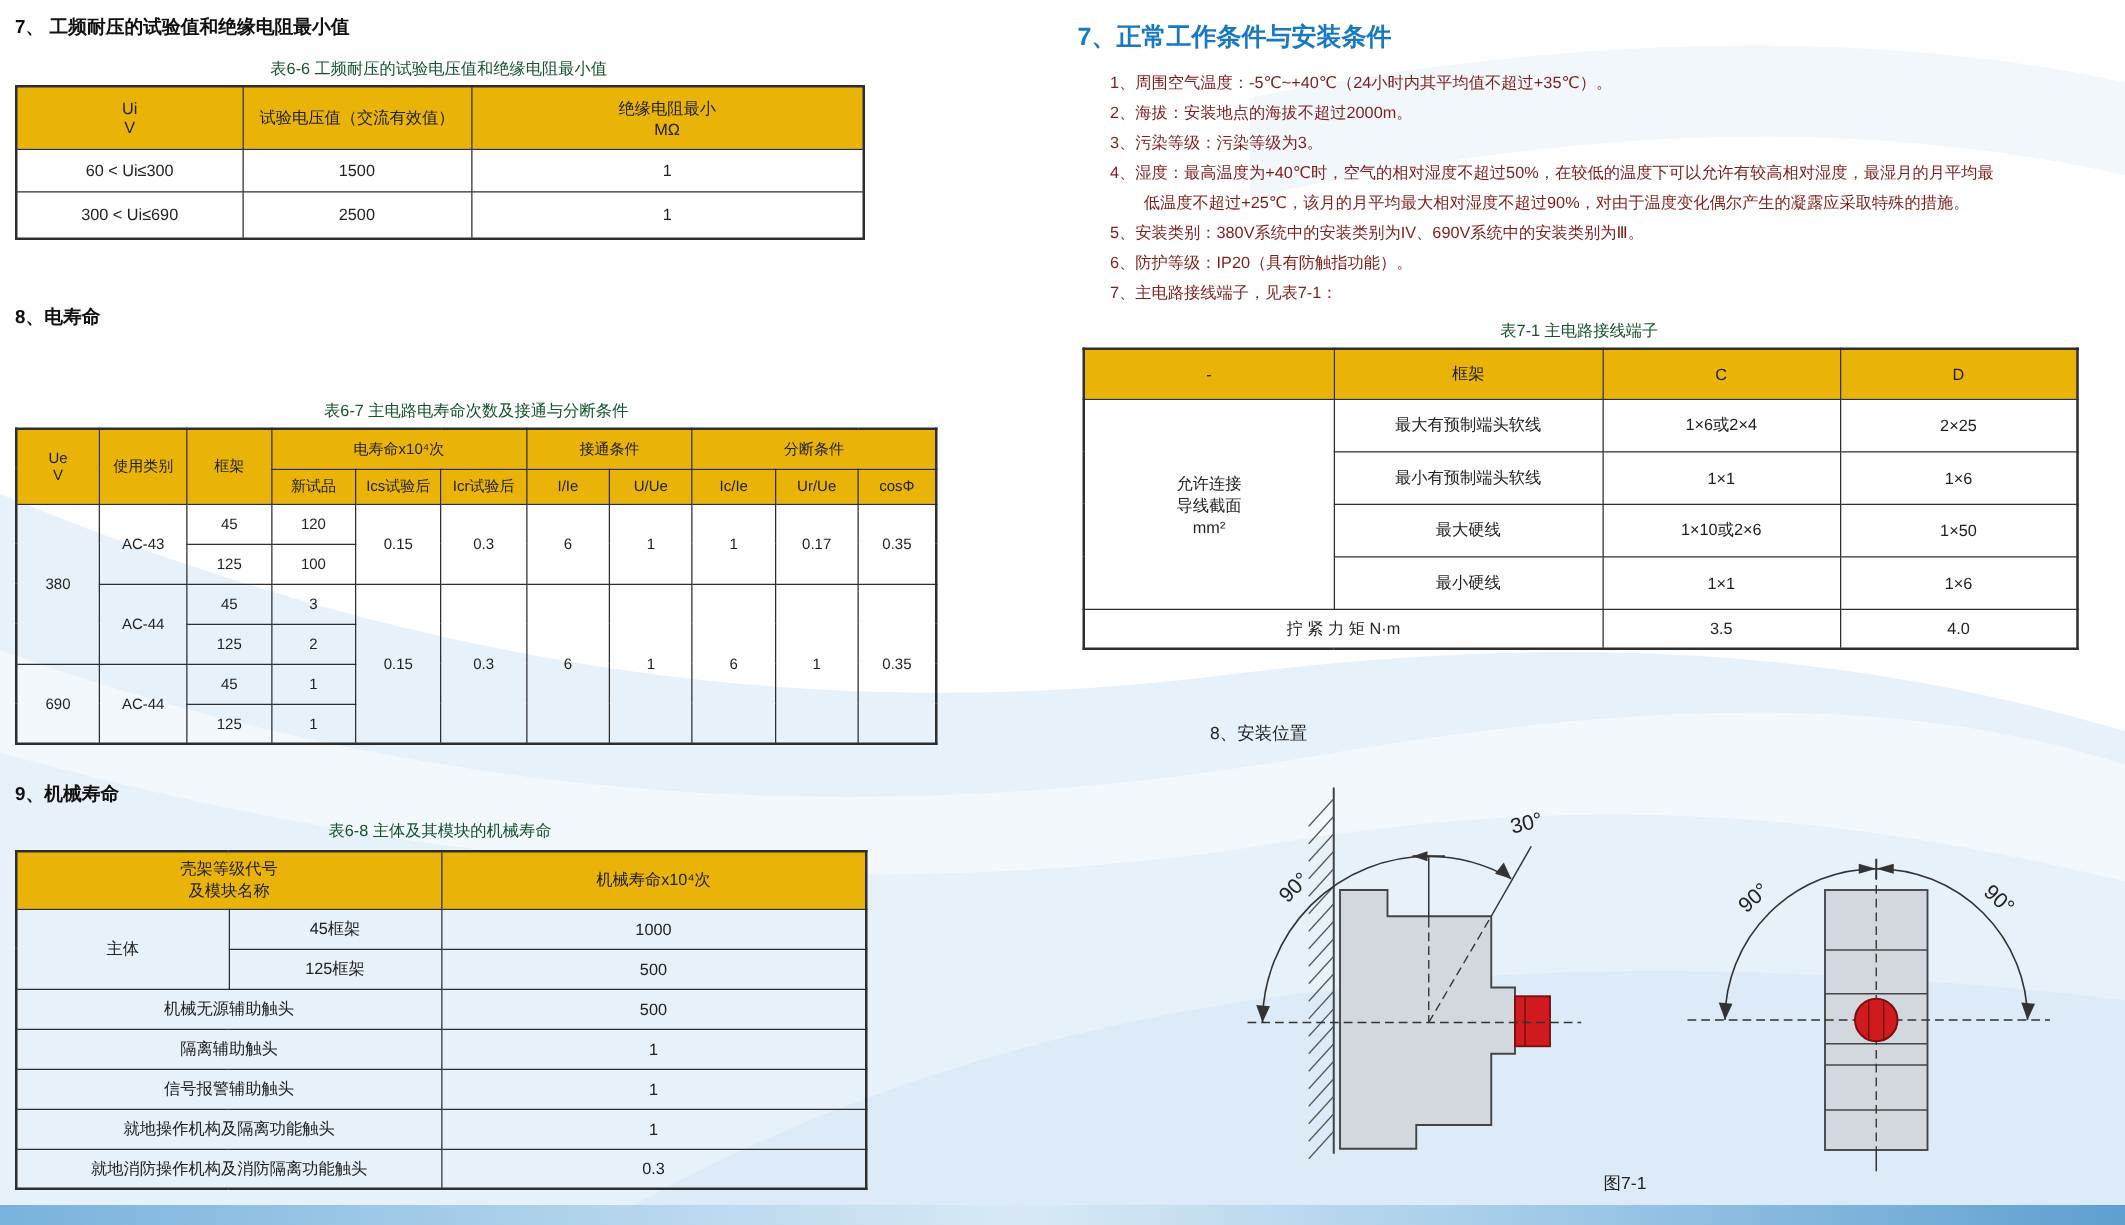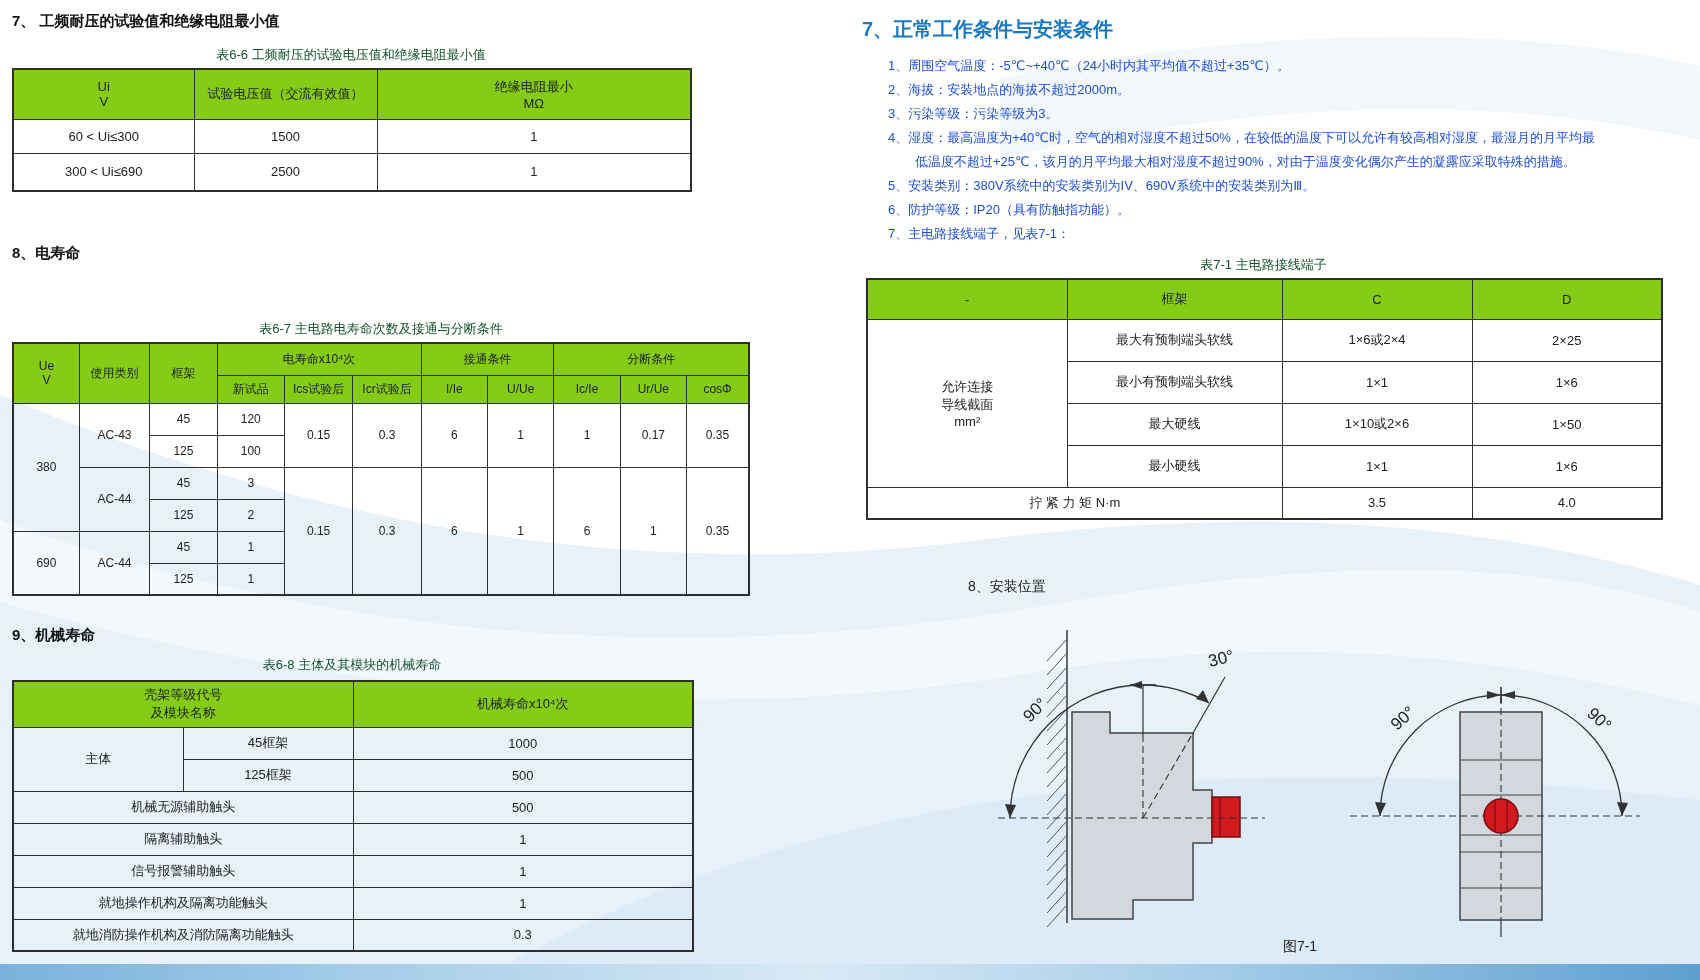--- a/index.html
+++ b/index.html
@@ -8,23 +8,23 @@
   .bg { position:absolute; left:0; top:0; width:1700px; height:980px; z-index:0; }
   .abs { position:absolute; z-index:2; }
   .h-black { font-size:15px; font-weight:bold; color:#111; }
   .h-blue  { font-size:20px; font-weight:bold; }
   .caption { font-size:13px; text-align:center; color:#14532d; }
   .para { font-size:13px; line-height:23px; text-indent:2em; color:#222; }
   table { border-collapse:collapse; table-layout:fixed; width:100%; }
   table, td, th { border:1px solid #2e2e2e; }
   .doc-table { border:2px solid #2e2e2e; }
   td, th { text-align:center; vertical-align:middle; font-weight:normal; font-size:13px; color:#222; padding:2px 3px; word-break:break-all; }
-  th { background:#84cc16; }
+  th { background:#eab308; }
   .t67 td, .t67 th { font-size:12px; padding:1px 1px; }
-  .cond-item { font-size:13px; line-height:24px; padding-left:27px; text-indent:-27px; color:#1d4ed8; width:712px; }
+  .cond-item { font-size:13px; line-height:24px; padding-left:27px; text-indent:-27px; color:#7f1d1d; width:712px; }
   .fig-caption { font-size:14px; color:#222; text-align:center; }
   .footer-bar { position:absolute; left:0; bottom:0; width:1700px; height:16px; z-index:3;
     background:linear-gradient(90deg,#79b2dc 0%,#a6cde9 22%,#d8e9f5 48%,#a3cbe8 72%,#5e9fd0 100%); }
 </style>
 </head>
 <body>
 <div class="page">
 
 <svg class="bg" viewBox="0 0 1700 980" xmlns="http://www.w3.org/2000/svg">
   <path d="M1000,78 C1250,28 1500,22 1700,66 L1700,140 C1480,92 1260,102 1000,158 Z" fill="#f2f7fb"></path>

